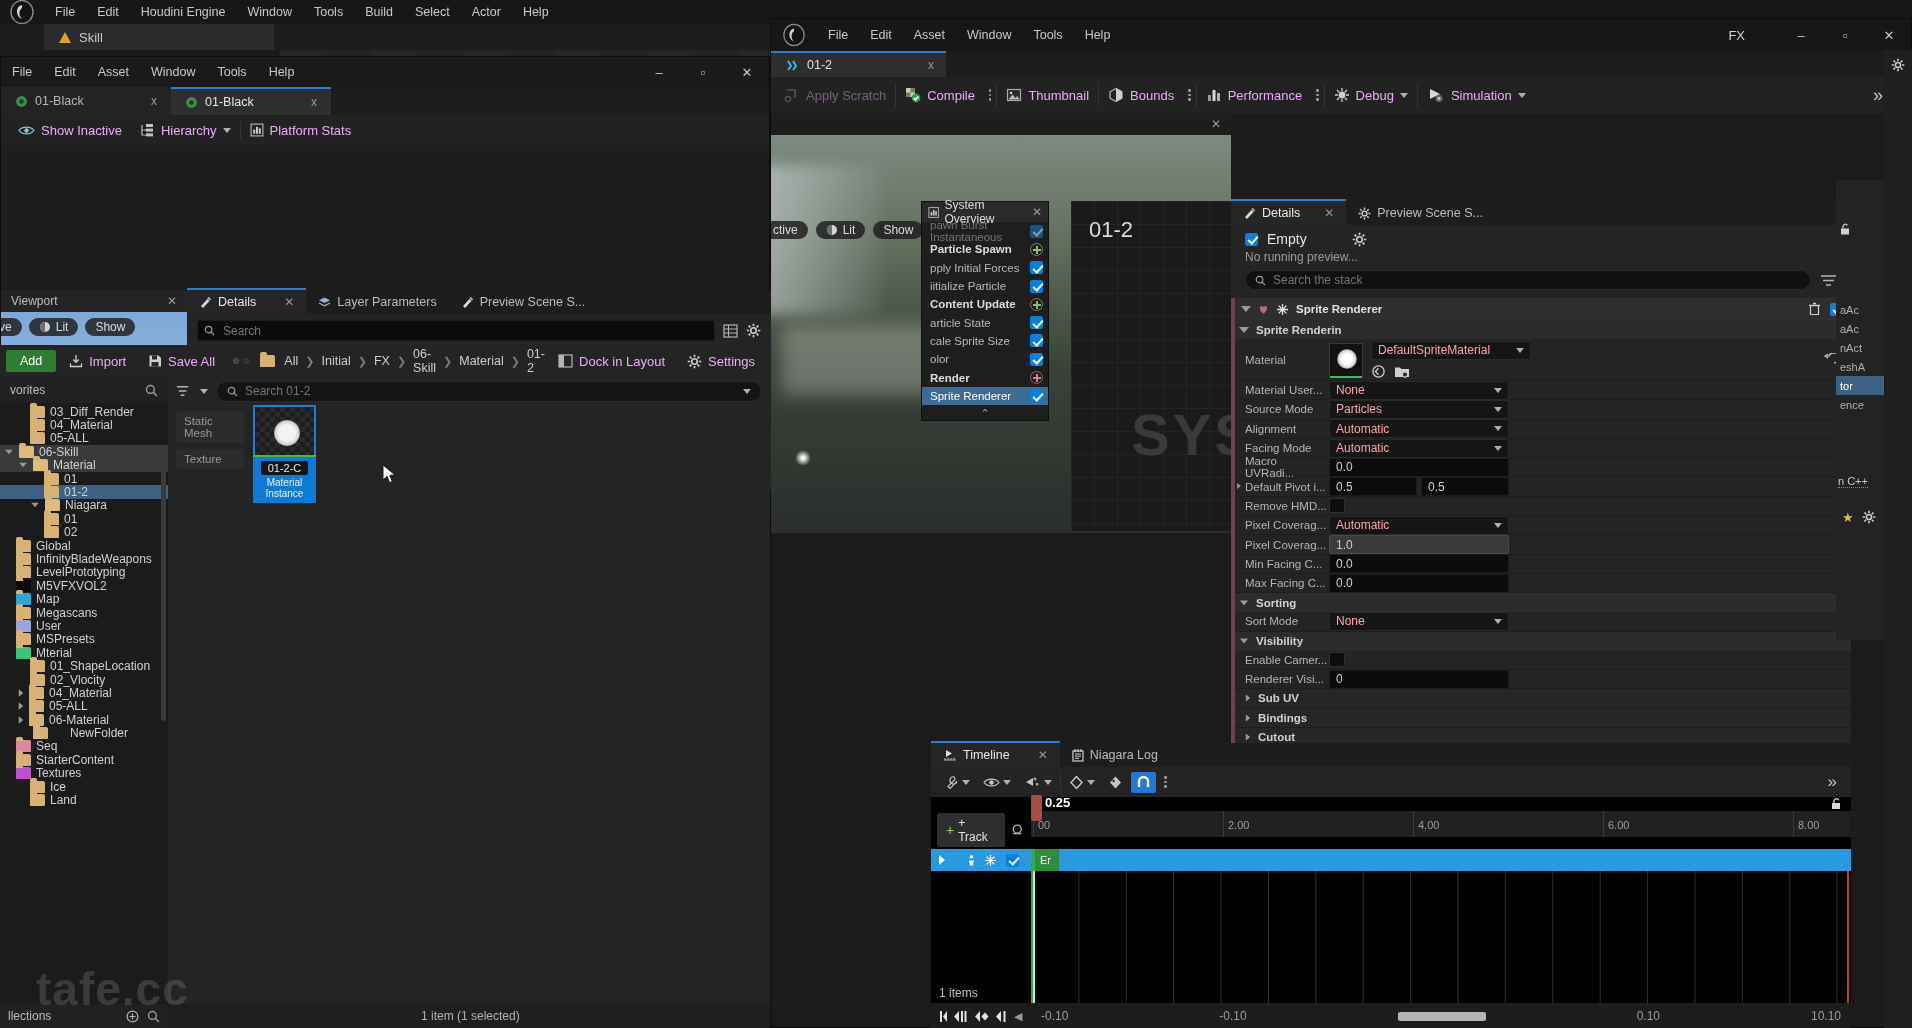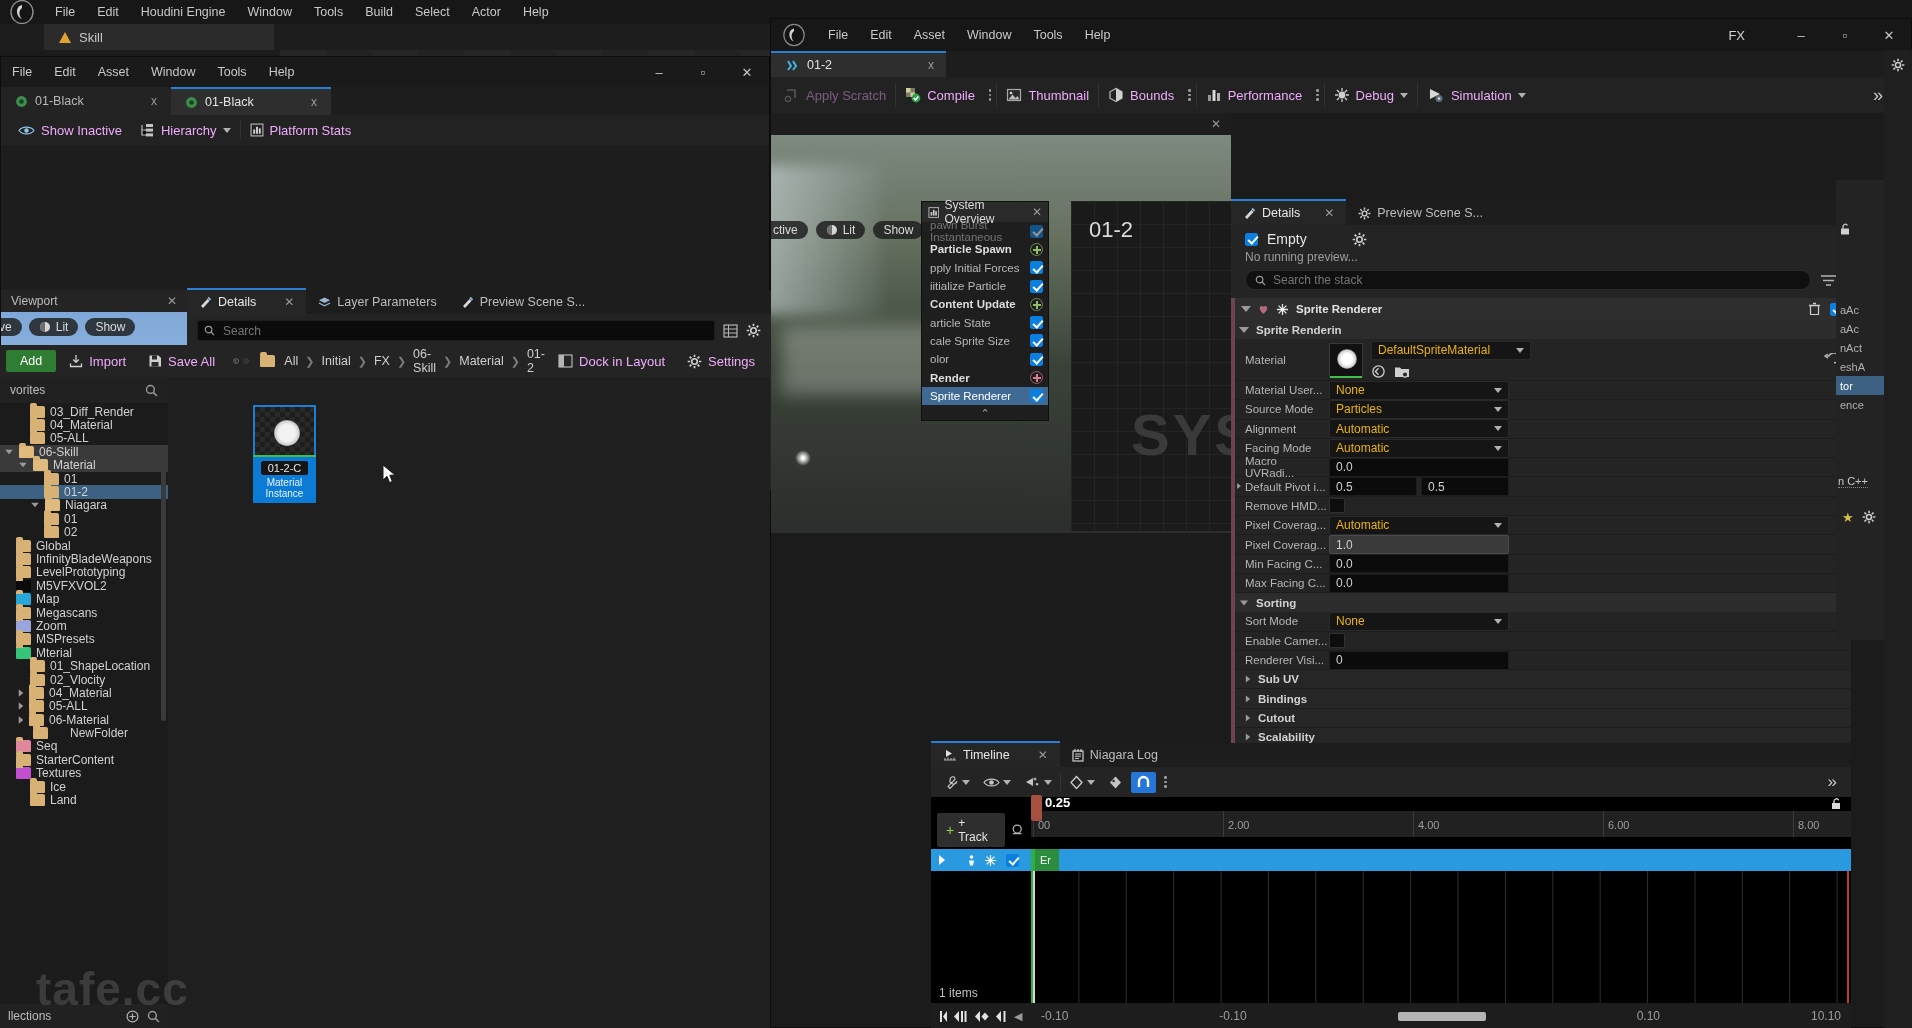--- a/index.html
+++ b/index.html
@@ -29,21 +29,21 @@
   .folder:before{content:"";position:absolute;top:-3px;left:0;width:7px;height:4px;
             background:#d8b274;border-radius:2px 2px 0 0;}
   .folder.open{ background:#e0bb7e; }
   .panelTab { display:flex;align-items:center;gap:6px;padding:5px 12px;font-size:12.5px;color:#bdbdbd; }
   .panelTab.active { background:#262626; color:#e8e8e8; border-top:2px solid #2a7fd4; }
   .xbtn { color:#9a9a9a; font-size:12px; cursor:default; }
   .field { background:#0b0b0b;border:1px solid #1d1d1d;border-radius:2px;height:19px;
            display:flex;align-items:center;padding:0 6px;color:#d0d0d0;font-size:12px; }
   .combo { background:#151515;border:1px solid #2a2a2a;border-radius:2px;height:19px;
            display:flex;align-items:center;justify-content:space-between;padding:0 6px;
-           color:#eab308;font-size:12px; }
+           color:#fca5a5;font-size:12px; }
   .scroll { background:#3a3a3a; border-radius:3px; }
 
   
   #ue-main { left:0; top:0; width:1912px; height:1028px; background:#1b1b1b; }
   #ue-menubar { left:0;top:0;width:1912px;height:24px;background:#171717;display:flex;align-items:center; }
   #ue-logo { width:44px;height:24px;display:flex;align-items:center;justify-content:center; }
   .mi { padding:3px 11px; font-size:12.5px; color:#c9c9c9; }
   #ue-tabstrip { left:0;top:24px;width:1912px;height:26px;background:#1d1d1d; }
   #ue-skill-tab { left:44px;top:24px;width:230px;height:26px;background:#2b2b2b;
     display:flex;align-items:center;gap:7px;padding-left:14px; }
@@ -613,20 +613,24 @@
                 <span class="tri-d" style="transform: scale(0.8);"></span>
                 <span>Sorting</span>
               </div>
               <div class="drow">
                 <div class="lb">Sort Mode</div>
                 <div class="combo" style="width: 180px;">
                   <span>None</span>
                   <span class="chev"></span>
                 </div>
               </div>
+              <div class="sec">
+                <span class="tri-d" style="transform: scale(0.8);"></span>
+                <span>Visibility</span>
+              </div>
               <div class="drow">
                 <div class="lb">Enable Camer...</div>
                 <div style="width: 16px; height: 15px; background: rgb(13, 13, 13); border: 1px solid rgb(48, 48, 48); border-radius: 2px;"></div>
               </div>
               <div class="drow">
                 <div class="lb">Renderer Visi...</div>
                 <div class="field" style="width: 180px;">0</div>
               </div>
             </div>
           <div id="nia-collapsed">
@@ -1237,21 +1241,21 @@
                 <span>Map</span>
               </div>
               <div class="tnode" style="padding-left: 4px;">
                 <span style="width: 7px;"></span>
                 <span class="folder" style="background: rgb(216, 178, 116);"></span>
                 <span>Megascans</span>
               </div>
               <div class="tnode" style="padding-left: 4px;">
                 <span style="width: 7px;"></span>
                 <span class="folder" style="background: rgb(154, 164, 221);"></span>
-                <span>Zoom</span>
+                <span>User</span>
               </div>
               <div class="tnode" style="padding-left: 4px;">
                 <span style="width: 7px;"></span>
                 <span class="folder" style="background: rgb(216, 178, 116);"></span>
                 <span>MSPresets</span>
               </div>
               <div class="tnode" style="padding-left: 4px;">
                 <span style="width: 7px;"></span>
                 <span class="folder" style="background: rgb(53, 196, 122);"></span>
                 <span>Mterial</span>
@@ -1322,20 +1326,47 @@
               <path d="M6.5 3.4v6.2M3.4 6.5h6.2" stroke="#b4b4b4" stroke-width="1.2"></path>
               </svg>
             <svg width="13" height="13" viewBox="0 0 12 12">
               <circle cx="5" cy="5" r="3.6" stroke="#9a9a9a" stroke-width="1.3" fill="none"></circle>
               <path d="M7.7 7.7 L11 11" stroke="#9a9a9a" stroke-width="1.4"></path>
               </svg>
           </span>
         </div>
       </div>
 
+      <div id="cb-right">
+        <div id="cb-filterbar">
+          <svg width="16" height="14" viewBox="0 0 17 13">
+            <g stroke="#b4b4b4" stroke-width="1.5">
+                <path d="M1 2h12M3 6.5h8M5 11h4"></path>
+              </g>
+            </svg>
+          <span class="chev"></span>
+          <div id="cb-search">
+            <svg width="11" height="11" viewBox="0 0 12 12">
+                <circle cx="5" cy="5" r="3.6" stroke="#9a9a9a" stroke-width="1.3" fill="none"></circle>
+                <path d="M7.7 7.7 L11 11" stroke="#9a9a9a" stroke-width="1.4"></path>
+              </svg>
+            <input style="flex: 1 1 0%; background: transparent; border: 0px; outline: 0px; color: rgb(208, 208, 208); font-size: 12px; font-family: &quot;Liberation Sans&quot;, sans-serif;" placeholder="Search 01-2">
+            <span class="chev"></span>
+          </div>
+        </div>
+
+        <div id="cb-assets">
+          <div id="cb-filterside">
+            <div class="fchip">Static Mesh</div>
+            <div class="fchip">Texture</div>
+          </div>
+        </div>
+
+        <div id="cb-status">1 item (1 selected)</div>
+      </div>
     </div>
   </div>
 
   <div id="tile" class="abs">
     <div style="width:63px;height:52px;border:2px solid #1c7fd4;background:
          repeating-conic-gradient(#2a2a2a 0% 25%,#1d1d1d 0% 50%) 0 0/10px 10px;position:relative;">
       <div style="position:absolute;left:19px;top:13px;width:26px;height:26px;border-radius:50%;
            background:radial-gradient(circle,#f2f2f2 45%,#cfcfcf 65%,rgba(190,190,190,0) 80%);"></div>
       <div style="position:absolute;left:-2px;bottom:-2px;width:63px;height:2px;background:#3fbf4a;"></div>
     </div>

